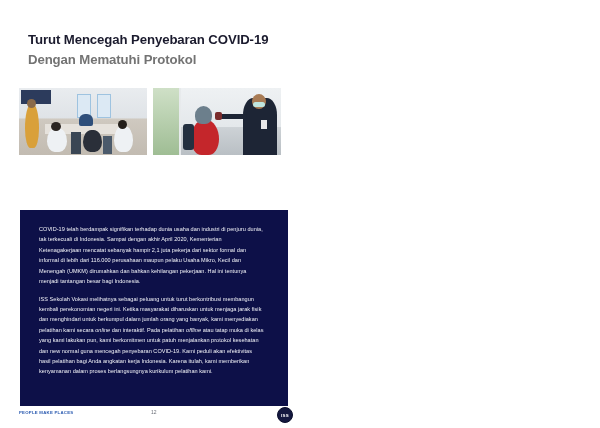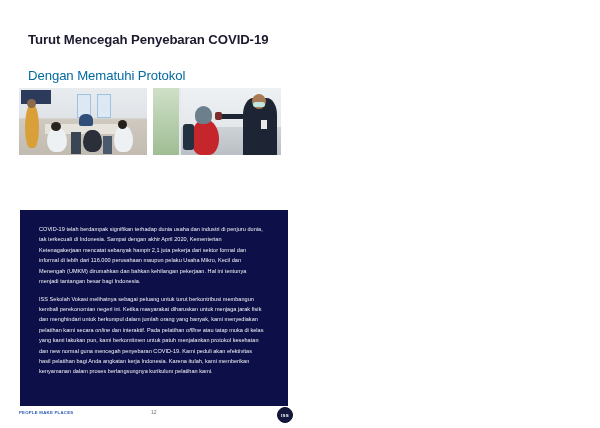--- a/index.html
+++ b/index.html
@@ -16,22 +16,22 @@
   .page-left{left:0;width:300px;}
   .page-right{left:300px;width:300px;}
 
   
   .title-block{position:absolute;left:28px;top:32px;width:250px;}
   .title-line1{
     font-size:13.2px;font-weight:bold;color:#1b1b2e;
     letter-spacing:-0.1px;line-height:1.25;white-space:nowrap;
   }
   .title-line2{
-    font-size:13.2px;font-weight:normal;color:#0369a1;
-    letter-spacing:-0.1px;line-height:1.3;margin-top:18px;white-space:nowrap;
+    font-size:13.2px;font-weight:bold;color:#737373;
+    letter-spacing:-0.1px;line-height:1.3;margin-top:2px;white-space:nowrap;
   }
 
   
   .photo{position:absolute;overflow:hidden;background:#cfd4d8;}
 
   
   .photo-l1{left:19px;top:88px;width:128px;height:67px;}
   .photo-l2{left:153px;top:88px;width:128px;height:67px;}
 
   

